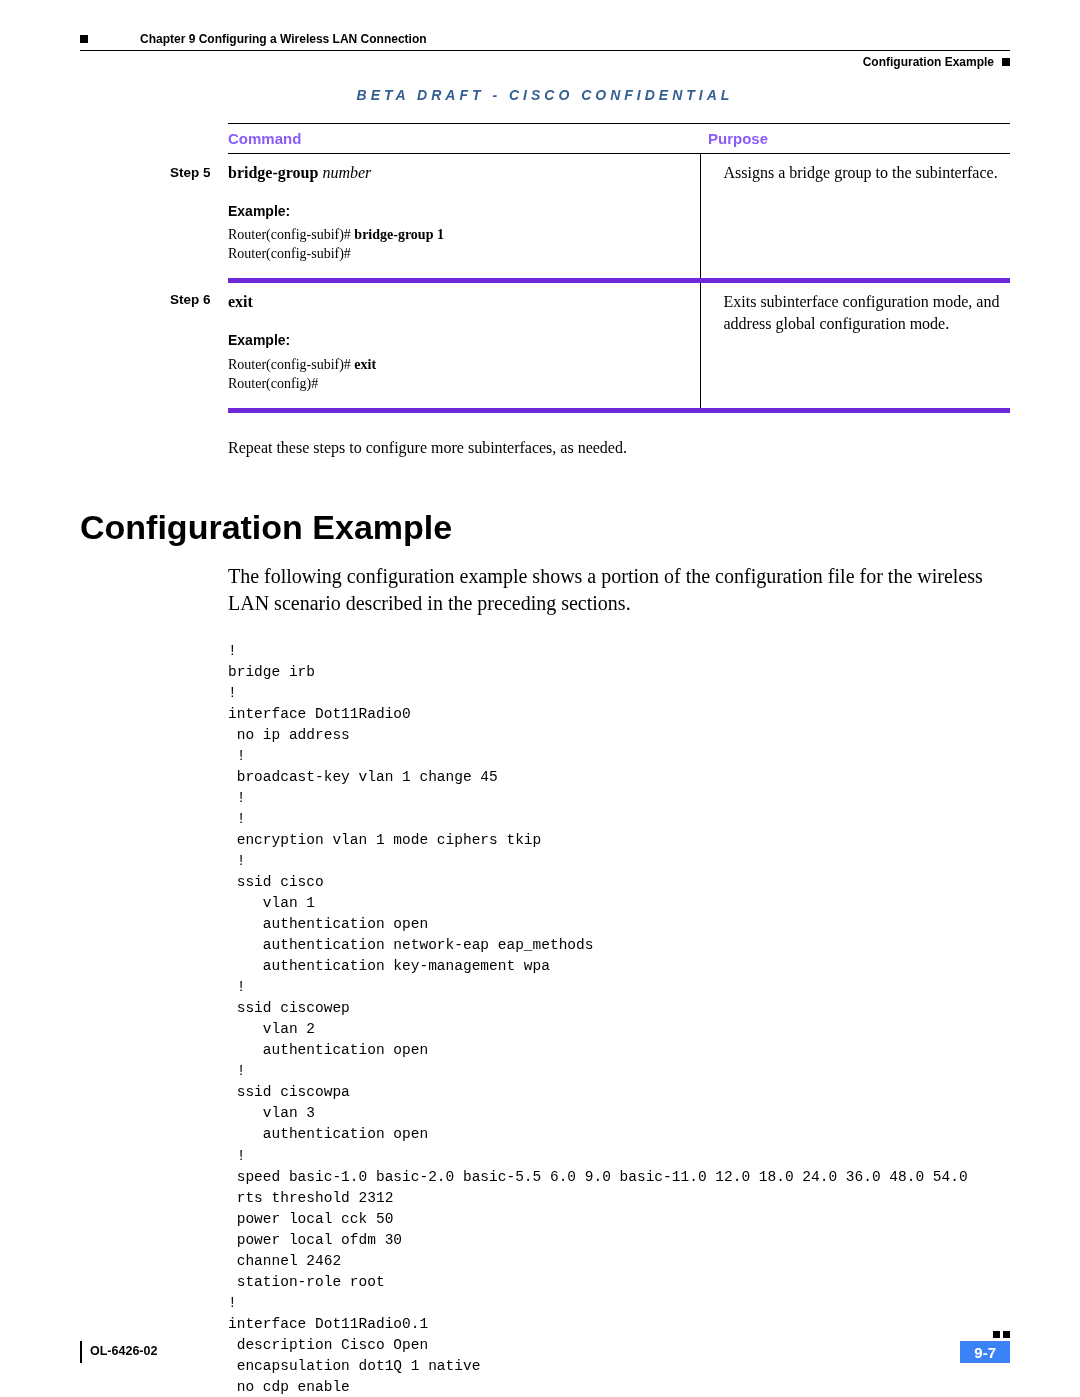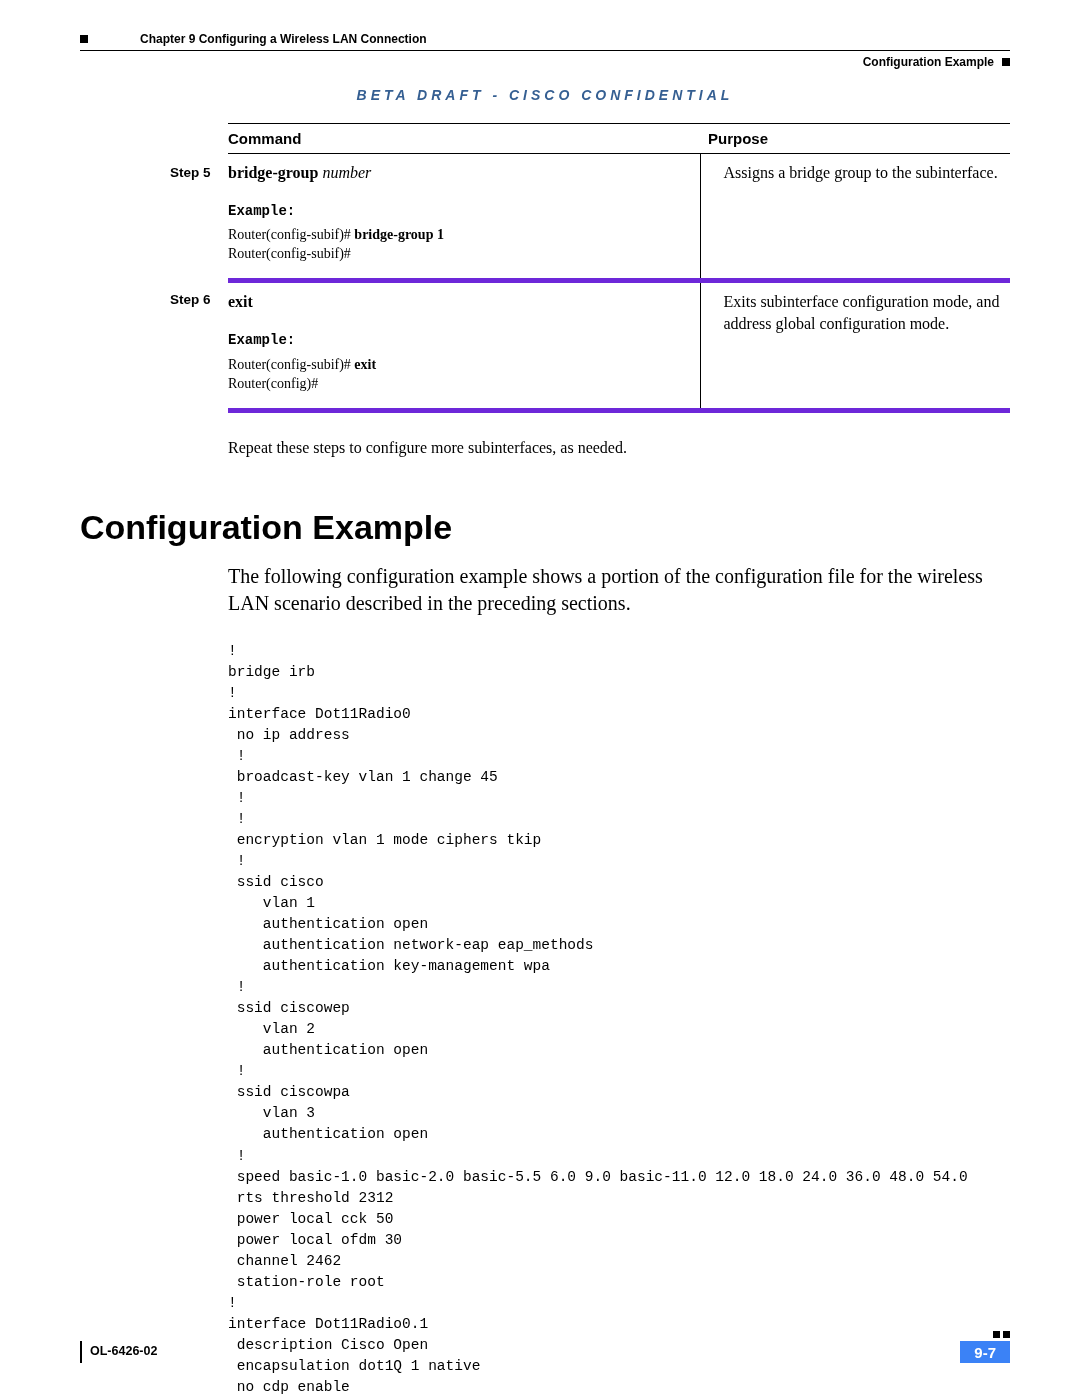--- a/index.html
+++ b/index.html
@@ -57,21 +57,21 @@
     .cmd-table {
       margin-left: 90px;
       margin-right: 0;
       border-collapse: collapse;
       width: calc(100% - 90px);
     }
     .cmd-table th {
       font-family: Arial, Helvetica, sans-serif;
       font-size: 15px;
       font-weight: bold;
-      color: #000000;
+      color: #8b5cf6;
       text-align: left;
       padding: 6px 8px 6px 0;
       border-top: 1px solid #000;
       border-bottom: 1px solid #000;
     }
     .cmd-table th.purpose-h { padding-left: 8px; }
     .cmd-table td {
       vertical-align: top;
       padding: 8px 8px 14px 0;
       border-bottom: 5px solid #6d28d9;
@@ -92,21 +92,21 @@
       width: 310px;
     }
     .cmd-bold {
       font-weight: bold;
       font-size: 16px;
     }
     .cmd-ital {
       font-style: italic;
     }
     .ex-label {
-      font-family: Liberation Mono, monospace;
+      font-family: Liberation Sans, sans-serif;
       font-weight: bold;
       font-size: 14px;
       margin-top: 18px;
       margin-bottom: 6px;
     }
     .ex-code {
       font-family: Liberation Serif, serif;
       font-size: 14px;
       white-space: pre;
       line-height: 1.35;

